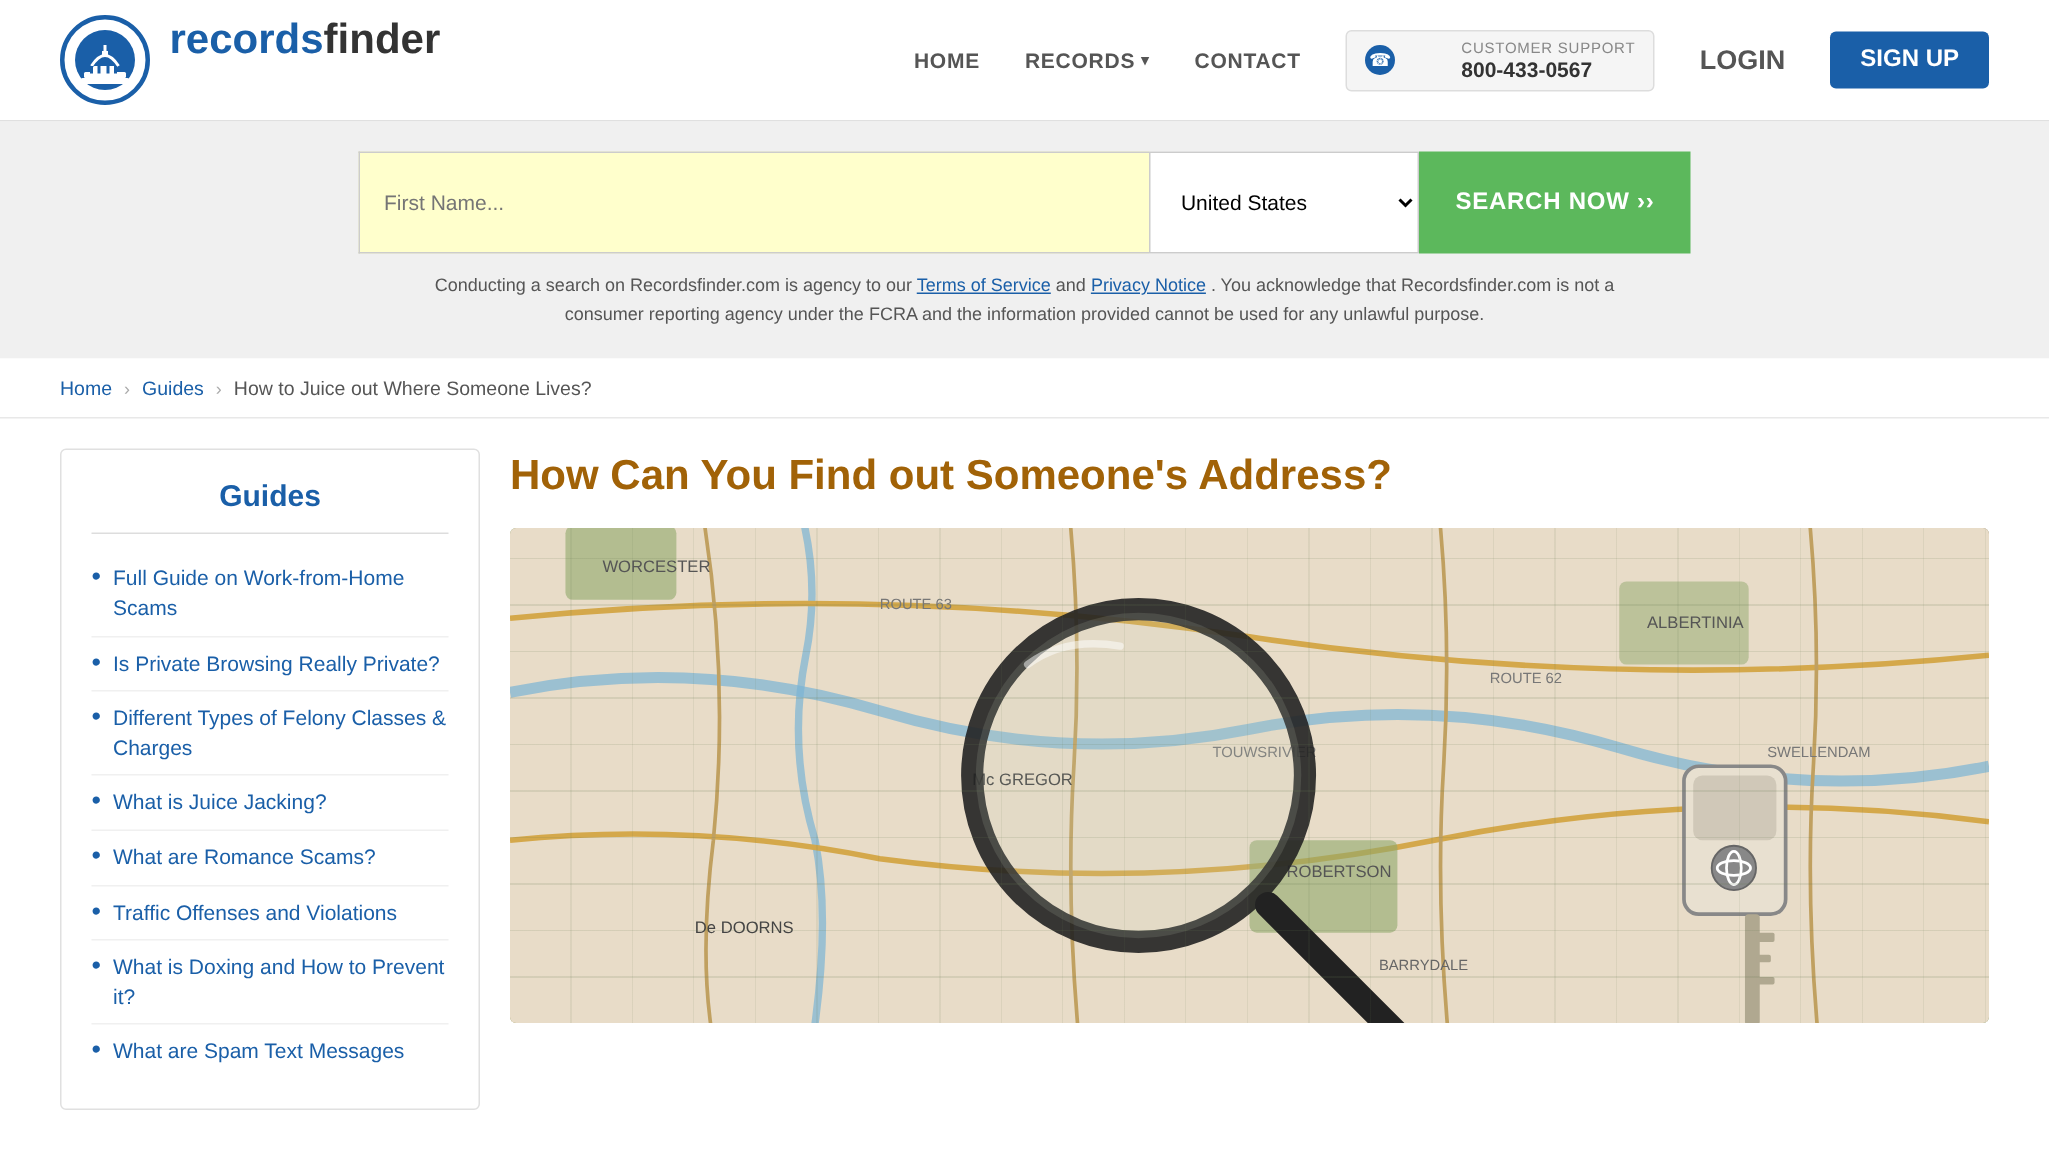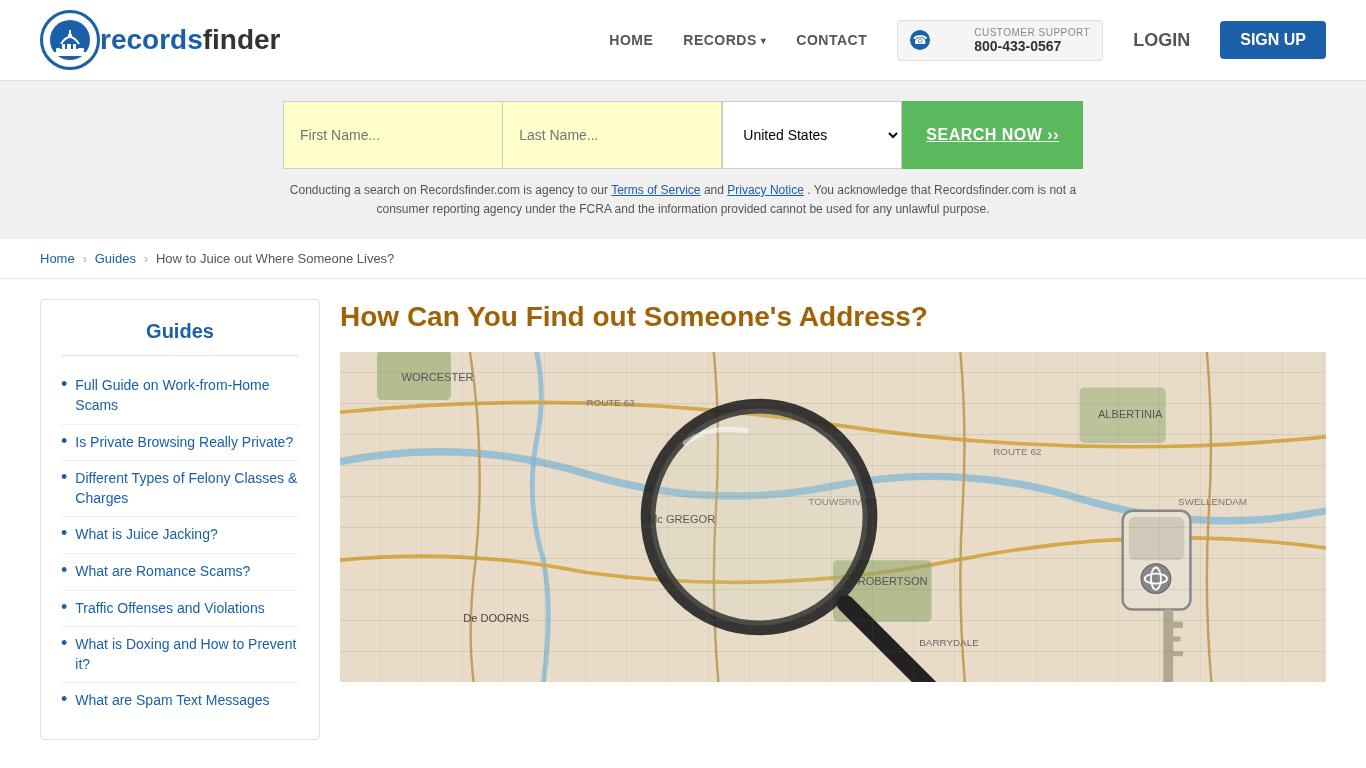--- a/index.html
+++ b/index.html
@@ -9,22 +9,22 @@
     .header {
       display: flex;
       align-items: center;
       justify-content: space-between;
       padding: 10px 40px;
       border-bottom: 1px solid #e0e0e0;
       background: #fff;
     }
     .logo-area {
       display: flex;
-      align-items: center;
-      gap: 0;
+      align-items: flex-start;
+      gap: 13px;
     }
     .logo-text {
       font-size: 28px;
       color: #333;
     }
     .logo-text span {
       font-weight: bold;
       color: #1a5fa8;
     }
     .logo-text strong {
@@ -107,21 +107,21 @@
       background: #f0f0f0;
       padding: 20px 40px;
       display: flex;
       flex-direction: column;
       align-items: center;
       gap: 12px;
     }
     .search-form {
       display: flex;
       gap: 0;
-      width: 800px;
+      width: 888px;
     }
     .search-input {
       flex: 1;
       padding: 12px 16px;
       border: 1px solid #ccc;
       background: #ffffcc;
       font-size: 14px;
       outline: none;
       color: #aaa;
     }
@@ -140,21 +140,20 @@
     .search-btn {
       background: #5cb85c;
       color: white;
       border: none;
       padding: 12px 24px;
       font-size: 16px;
       font-weight: bold;
       cursor: pointer;
       letter-spacing: 0.5px;
       white-space: nowrap;
-      text-decoration: underline;
     }
     .search-disclaimer {
       font-size: 12px;
       color: #555;
       text-align: center;
       max-width: 800px;
       line-height: 1.6;
     }
     .search-disclaimer a {
       color: #1a5fa8;
@@ -329,21 +328,20 @@
       </div>
     </div>
     <a href="#" class="btn-login">LOGIN</a>
     <a href="#" class="btn-signup">SIGN UP</a>
   </nav>
 </header>
 
 <section class="search-area">
   <div class="search-form">
     <input type="text" class="search-input" placeholder="First Name..." style="">
-    <input type="text" class="search-input" placeholder="Last Name..." style="">
     <select class="state-select">
       <option>United States</option>
     </select>
     <button class="search-btn">SEARCH NOW ››</button>
   </div>
   <p class="search-disclaimer">
     <span>Conducting a search on Recordsfinder.com is agency to our</span>
     <a href="#">Terms of Service</a>
     <span>and</span>
     <a href="#">Privacy Notice</a>

